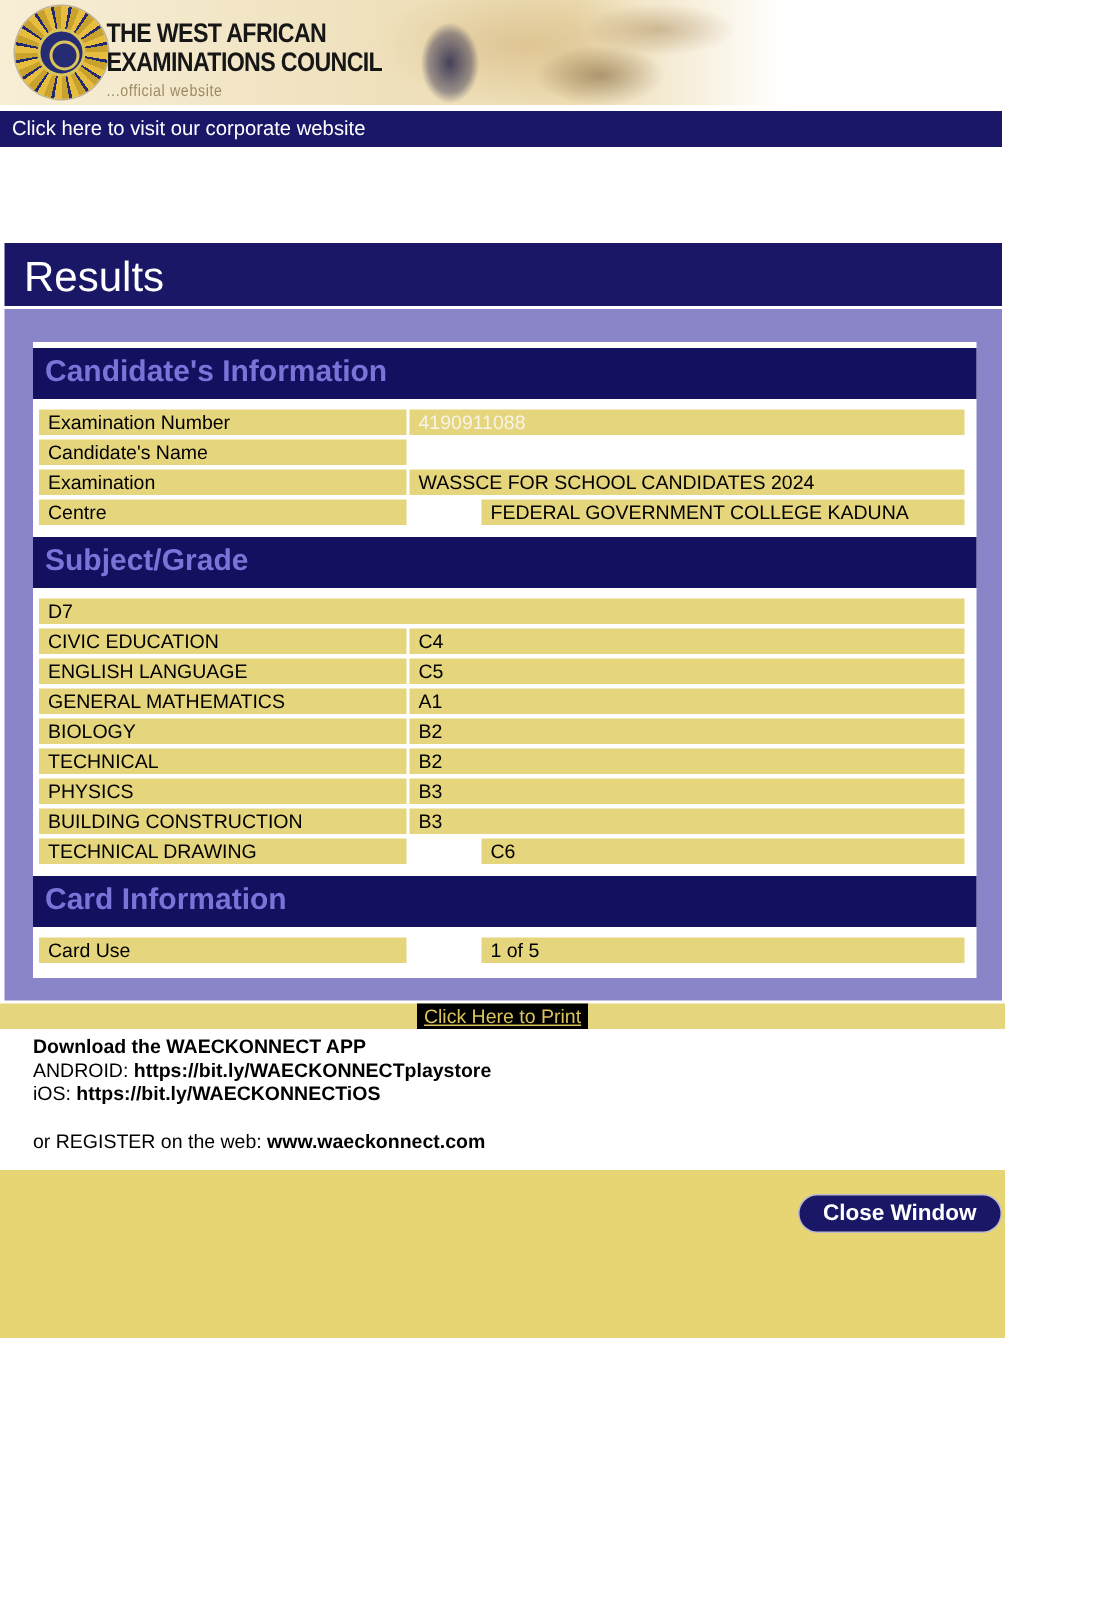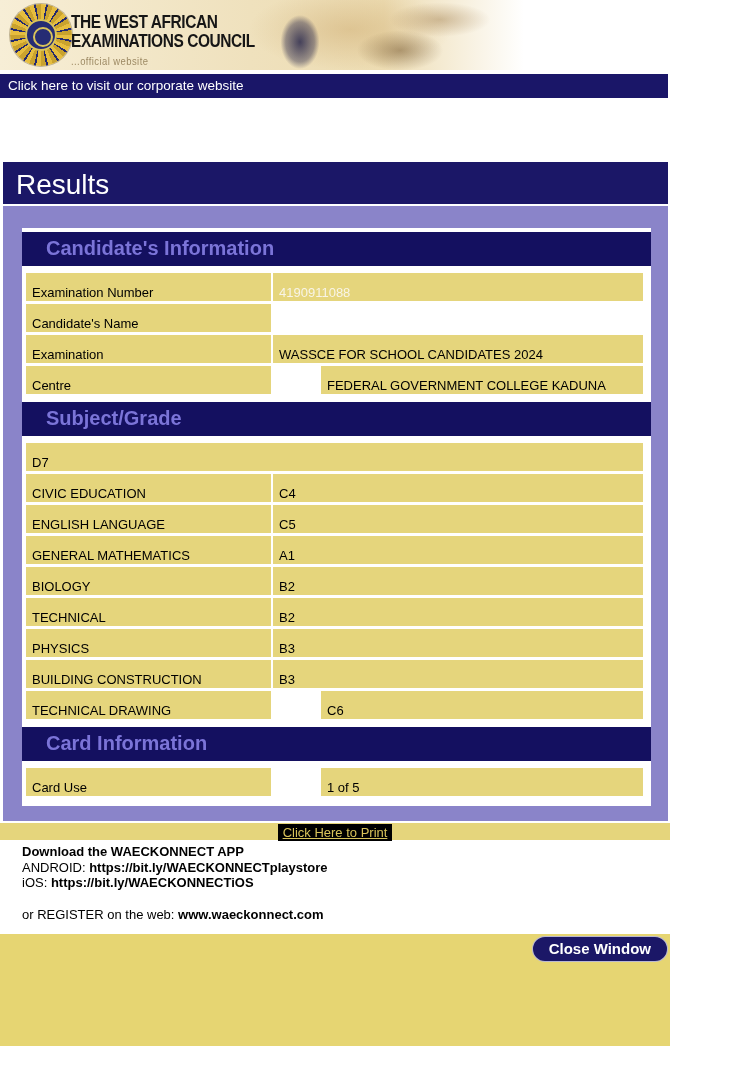--- a/index.html
+++ b/index.html
@@ -69,28 +69,28 @@
   }
   .purple-panel {
     background: #8a84c9;
     padding: 22px 17px 15px 19px;
   }
   .white-panel { background: #ffffff; padding: 4px 0 2px 0; }
 
   .section-header {
     background: #141060; color: #7b74d8;
     font-weight: 700; font-size: 20px;
-    padding: 5px 8px 6px 24px;
+    padding: 5px 8px 6px 8px;
   }
   .tbl { padding: 7px 8px 8px 4px; }
   .row { display: flex; margin-bottom: 3px; font-size: 13px; }
   .row:last-child { margin-bottom: 0; gap: 48px; }
   .cell {
-    background: #e5d57c; height: 28px; line-height: 15px;
-    padding: 12px 6px 1px 6px; overflow: hidden; white-space: nowrap;
+    background: #e5d57c; height: 17px; line-height: 15px;
+    padding: 1px 6px 1px 6px; overflow: hidden; white-space: nowrap;
   }
   .cell-label { width: 245px; margin-right: 2px; }
   .cell-value { flex: 1; }
   .value-light { color: #f8f4e6; }
 
   
   .print-bar {
     width: 670px; height: 17px; margin-top: 2px;
     background: #e5d57c; text-align: center;
   }
@@ -104,21 +104,21 @@
   .promo { padding: 4px 0 0 22px; font-size: 13px; line-height: 15.5px; }
   .promo .bold { font-weight: 700; }
   .promo-register { margin-top: 16px; }
 
   
   .footer-block {
     width: 670px; height: 112px; margin-top: 12px;
     background: #e6d572; position: relative;
   }
   .close-btn {
-    position: absolute; top: 2px; right: 2px;
+    position: absolute; top: 16px; right: 2px;
     background: #1b1767; color: #ffffff;
     font-family: "Liberation Sans", sans-serif;
     font-size: 15px; font-weight: 700;
     padding: 3px 16px 4px 16px;
     border: 1px solid rgba(255,255,255,0.7);
     border-radius: 13px; cursor: pointer;
   }
 </style>
 </head>
 <body>

